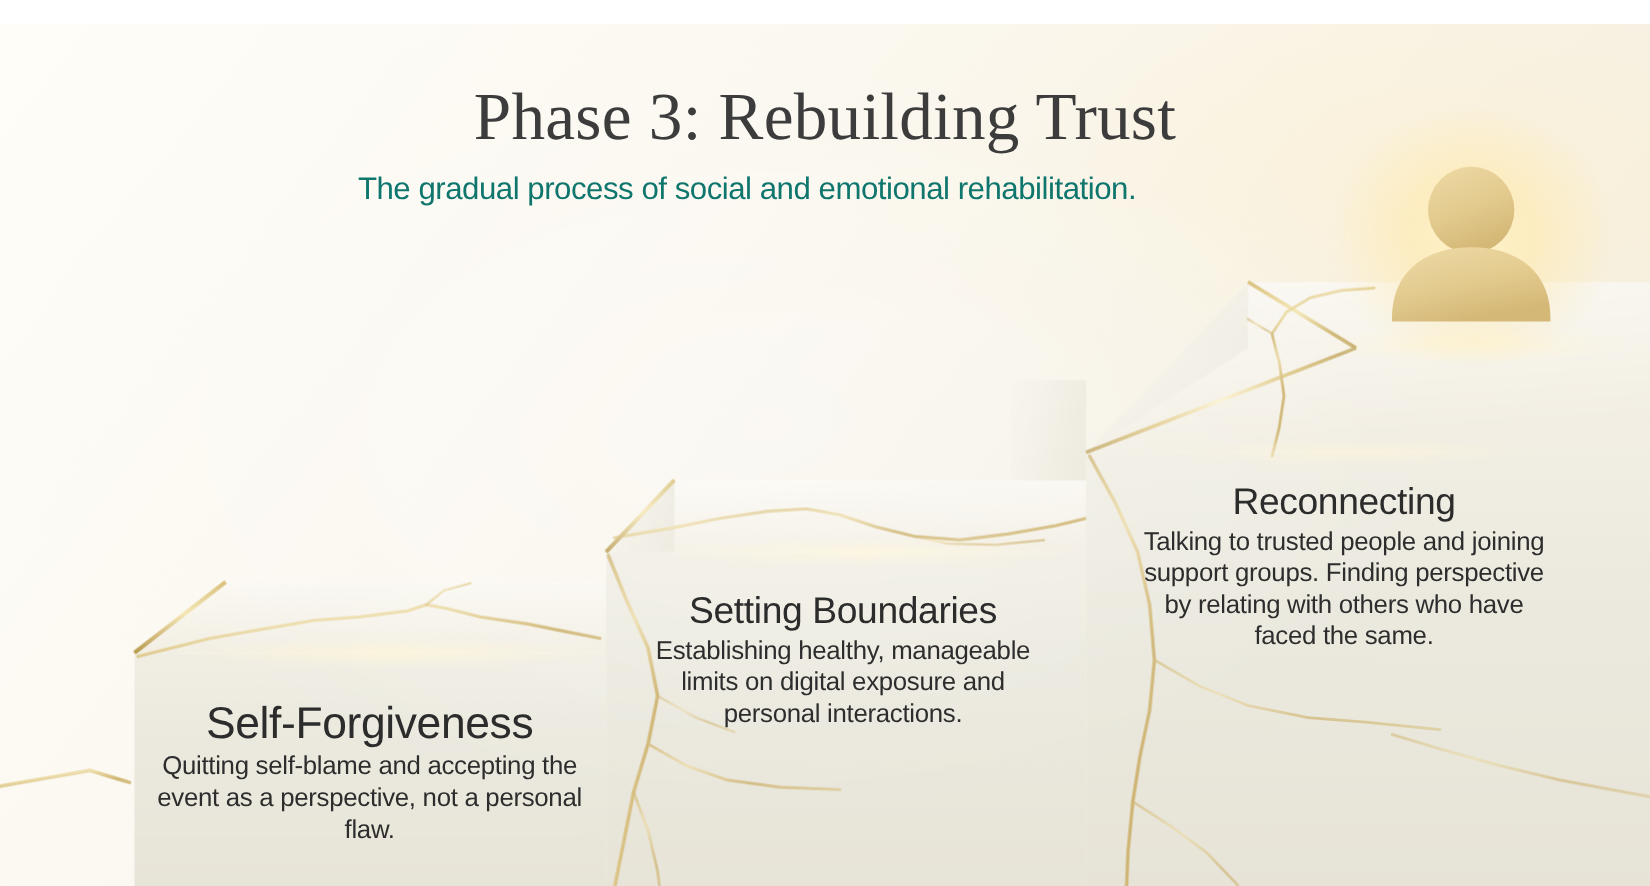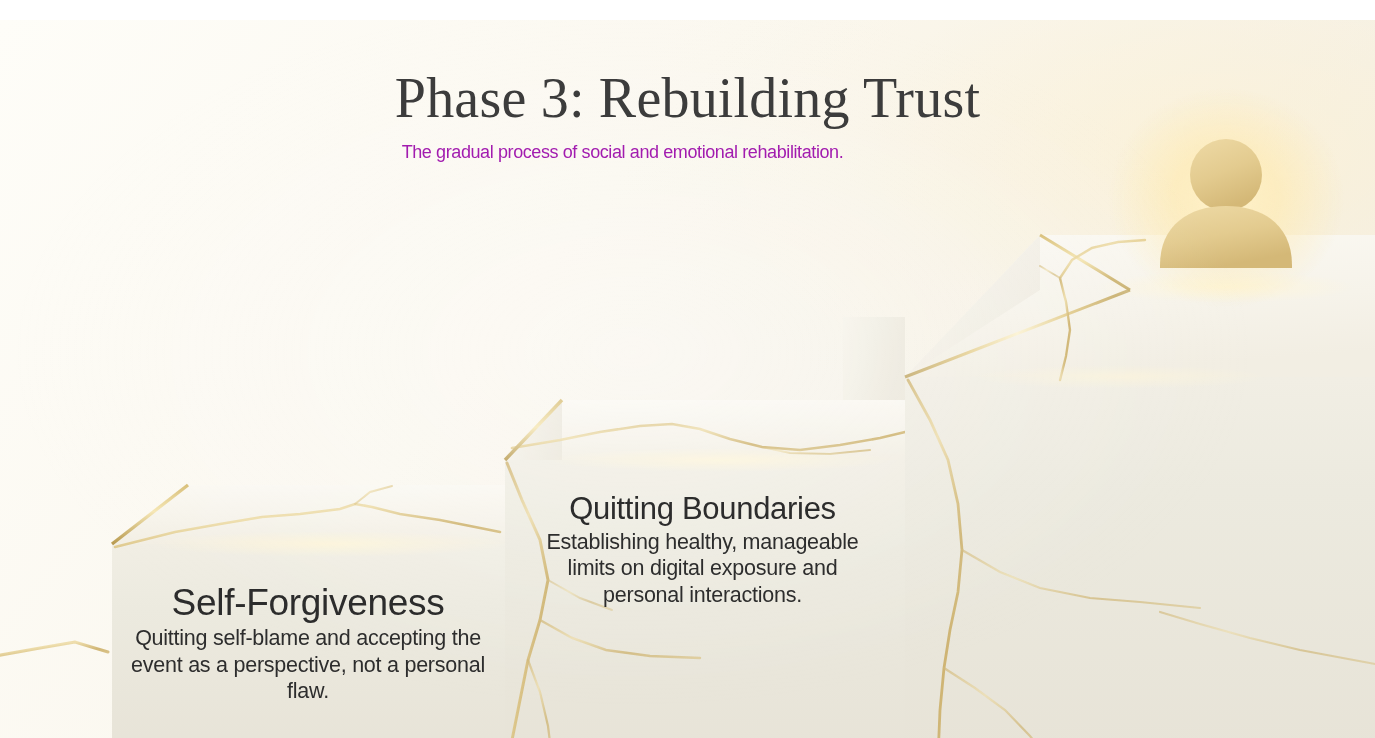--- a/index.html
+++ b/index.html
@@ -50,23 +50,23 @@
     color: #3c3c3c;
     letter-spacing: 0.2px;
     white-space: nowrap;
   }
   .subtitle {
     position: absolute;
     left: 0;
     top: 122px;
     width: 1245px;
     text-align: center;
-    font-size: 18px;
+    font-size: 26px;
     line-height: 1.2;
-    color: #a21caf;
+    color: #0f766e;
     letter-spacing: -0.4px;
     white-space: nowrap;
   }
   .step-text {
     position: absolute;
     text-align: center;
     color: #313131;
   }
   .step-head {
     font-size: 30px;
@@ -246,18 +246,22 @@
 
   <div class="title">Phase 3: Rebuilding Trust</div>
   <div class="subtitle">The gradual process of social and emotional rehabilitation.</div>
 
   <div class="step-text" id="s1">
     <div class="step-head">Self-Forgiveness</div>
     <div class="step-body">Quitting self-blame and accepting the event as a perspective, not a personal flaw.</div>
   </div>
 
   <div class="step-text" id="s2">
-    <div class="step-head">Quitting Boundaries</div>
+    <div class="step-head">Setting Boundaries</div>
     <div class="step-body">Establishing healthy, manageable limits on digital exposure and personal interactions.</div>
   </div>
 
+  <div class="step-text" id="s3">
+    <div class="step-head">Reconnecting</div>
+    <div class="step-body">Talking to trusted people and joining support groups. Finding perspective by relating with others who have faced the same.</div>
+  </div>
 
 </div>
 
 </body></html>

